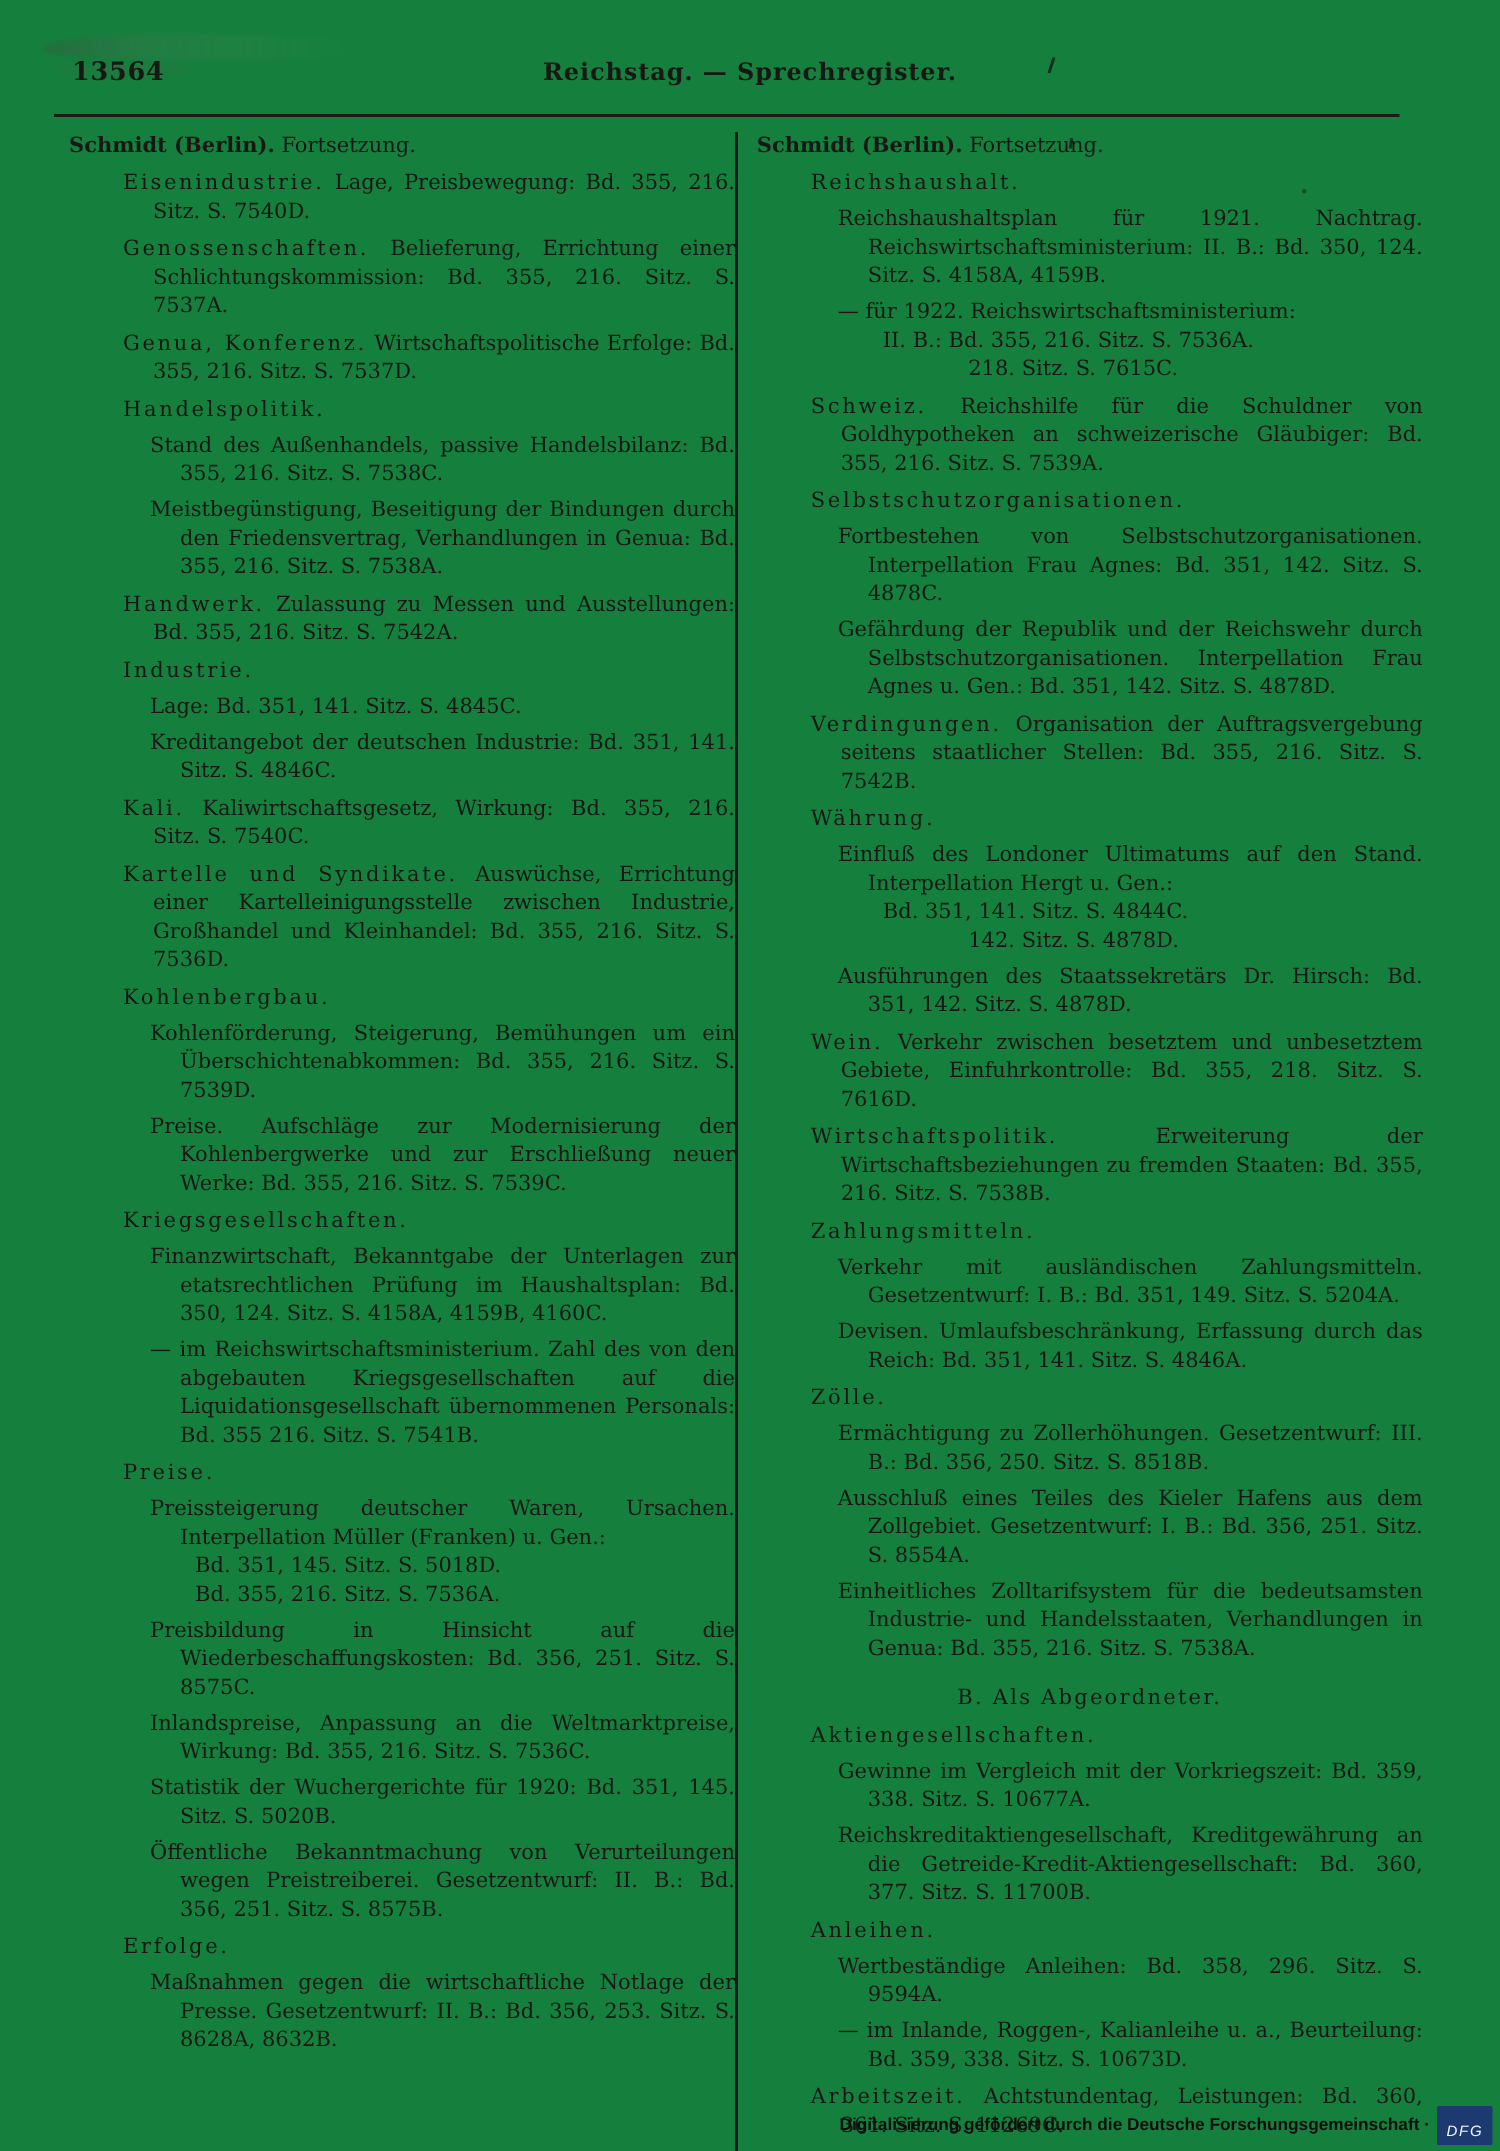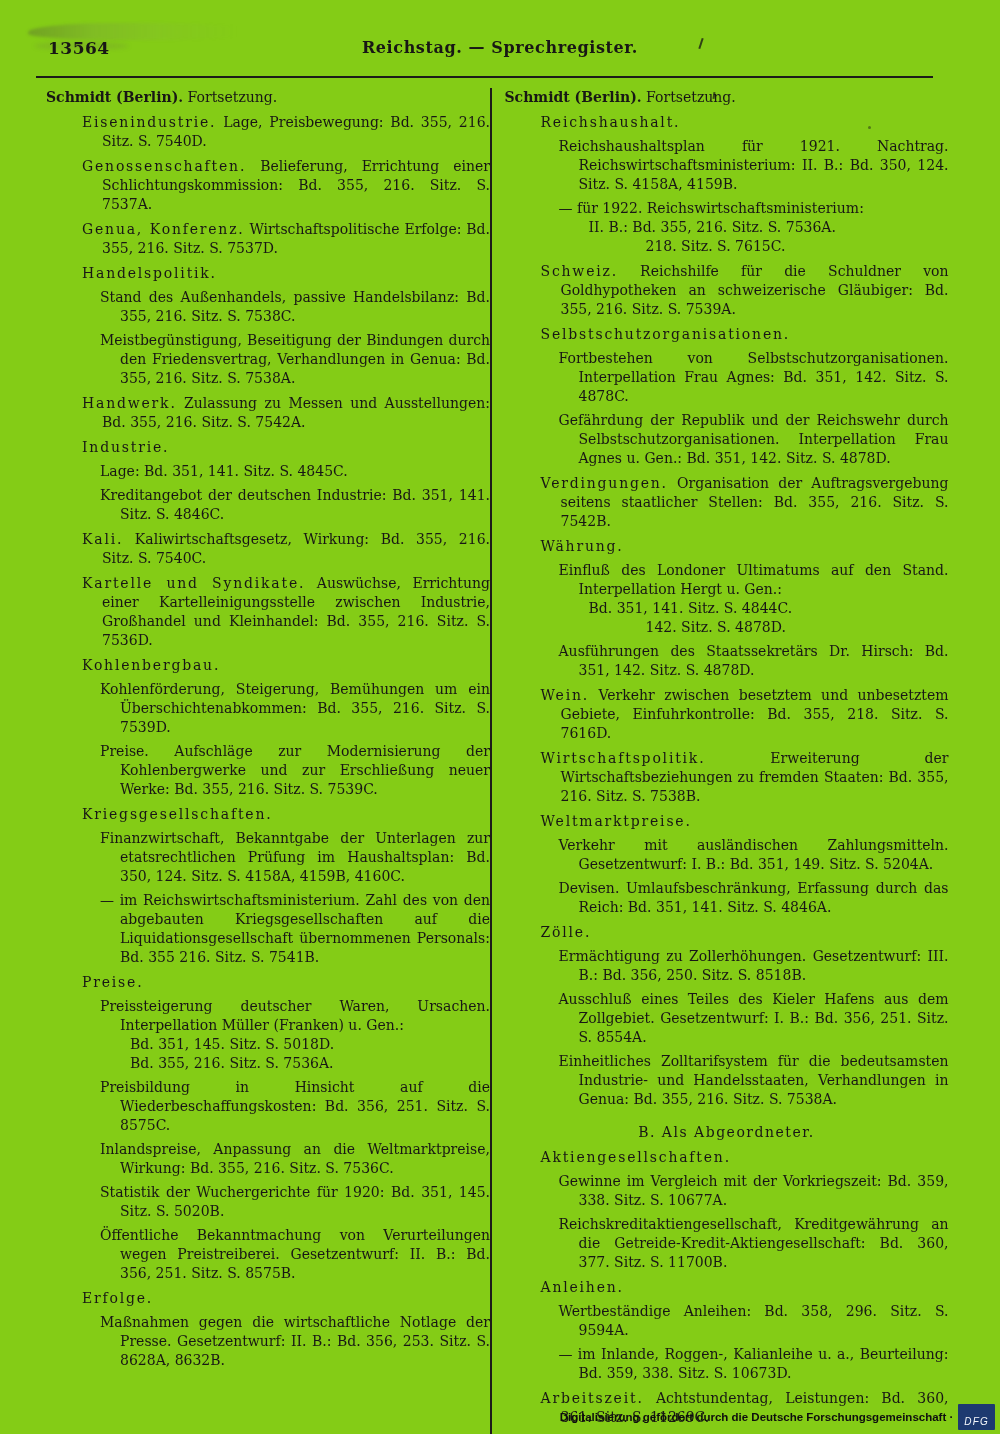--- a/index.html
+++ b/index.html
@@ -5,21 +5,21 @@
   html, body { margin:0; padding:0; }
   body {
     width:1000px; height:1434px;
     background:#ffffff;
     font-family:"DejaVu Serif", serif;
     color:#181715;
   }
   .page {
     position:relative;
     width:1000px; height:1434px;
-    background:#84cc16;
+    background:#15803d;
     overflow:hidden;
   }
 
   
   .header { position:absolute; top:38px; left:0; width:1000px; height:26px; }
   .page-num {
     position:absolute; left:48px; top:0;
     font-weight:bold; font-size:17px; letter-spacing:0.5px;
   }
   .header-title {
@@ -157,21 +157,21 @@
         <p class="sub">Fortbestehen von Selbstschutzorganisationen. Interpellation Frau Agnes: Bd. 351, 142. Sitz. S. 4878C.</p>
         <p class="sub">Gefährdung der Republik und der Reichswehr durch Selbstschutzorganisationen. Interpellation Frau Agnes u. Gen.: Bd. 351, 142. Sitz. S. 4878D.</p>
         <p class="p1"><span class="term">Verdingungen.</span> Organisation der Auftragsvergebung seitens staatlicher Stellen: Bd. 355, 216. Sitz. S. 7542B.</p>
         <p class="p1"><span class="term">Währung.</span></p>
         <p class="sub">Einfluß des Londoner Ultimatums auf den Stand. Interpellation Hergt u. Gen.:</p>
         <p class="ref">Bd. 351, 141. Sitz. S. 4844C.</p>
         <p class="ref deep">142. Sitz. S. 4878D.</p>
         <p class="sub">Ausführungen des Staatssekretärs Dr. Hirsch: Bd. 351, 142. Sitz. S. 4878D.</p>
         <p class="p1"><span class="term">Wein.</span> Verkehr zwischen besetztem und unbesetztem Gebiete, Einfuhrkontrolle: Bd. 355, 218. Sitz. S. 7616D.</p>
         <p class="p1"><span class="term">Wirtschaftspolitik.</span> Erweiterung der Wirtschaftsbeziehungen zu fremden Staaten: Bd. 355, 216. Sitz. S. 7538B.</p>
-        <p class="p1"><span class="term">Weltmarktpreise.</span></p>
+        <p class="p1"><span class="term">Zahlungsmitteln.</span></p>
         <p class="sub">Verkehr mit ausländischen Zahlungsmitteln. Gesetzentwurf: I. B.: Bd. 351, 149. Sitz. S. 5204A.</p>
         <p class="sub">Devisen. Umlaufsbeschränkung, Erfassung durch das Reich: Bd. 351, 141. Sitz. S. 4846A.</p>
         <p class="p1"><span class="term">Zölle.</span></p>
         <p class="sub">Ermächtigung zu Zollerhöhungen. Gesetzentwurf: III. B.: Bd. 356, 250. Sitz. S. 8518B.</p>
         <p class="sub">Ausschluß eines Teiles des Kieler Hafens aus dem Zollgebiet. Gesetzentwurf: I. B.: Bd. 356, 251. Sitz. S. 8554A.</p>
         <p class="sub">Einheitliches Zolltarifsystem für die bedeutsamsten Industrie- und Handelsstaaten, Verhandlungen in Genua: Bd. 355, 216. Sitz. S. 7538A.</p>
         <p class="section">B. Als Abgeordneter.</p>
         <p class="p1"><span class="term">Aktiengesellschaften.</span></p>
         <p class="sub">Gewinne im Vergleich mit der Vorkriegszeit: Bd. 359, 338. Sitz. S. 10677A.</p>
         <p class="sub">Reichskreditaktiengesellschaft, Kreditgewährung an die Getreide-Kredit-Aktiengesellschaft: Bd. 360, 377. Sitz. S. 11700B.</p>

